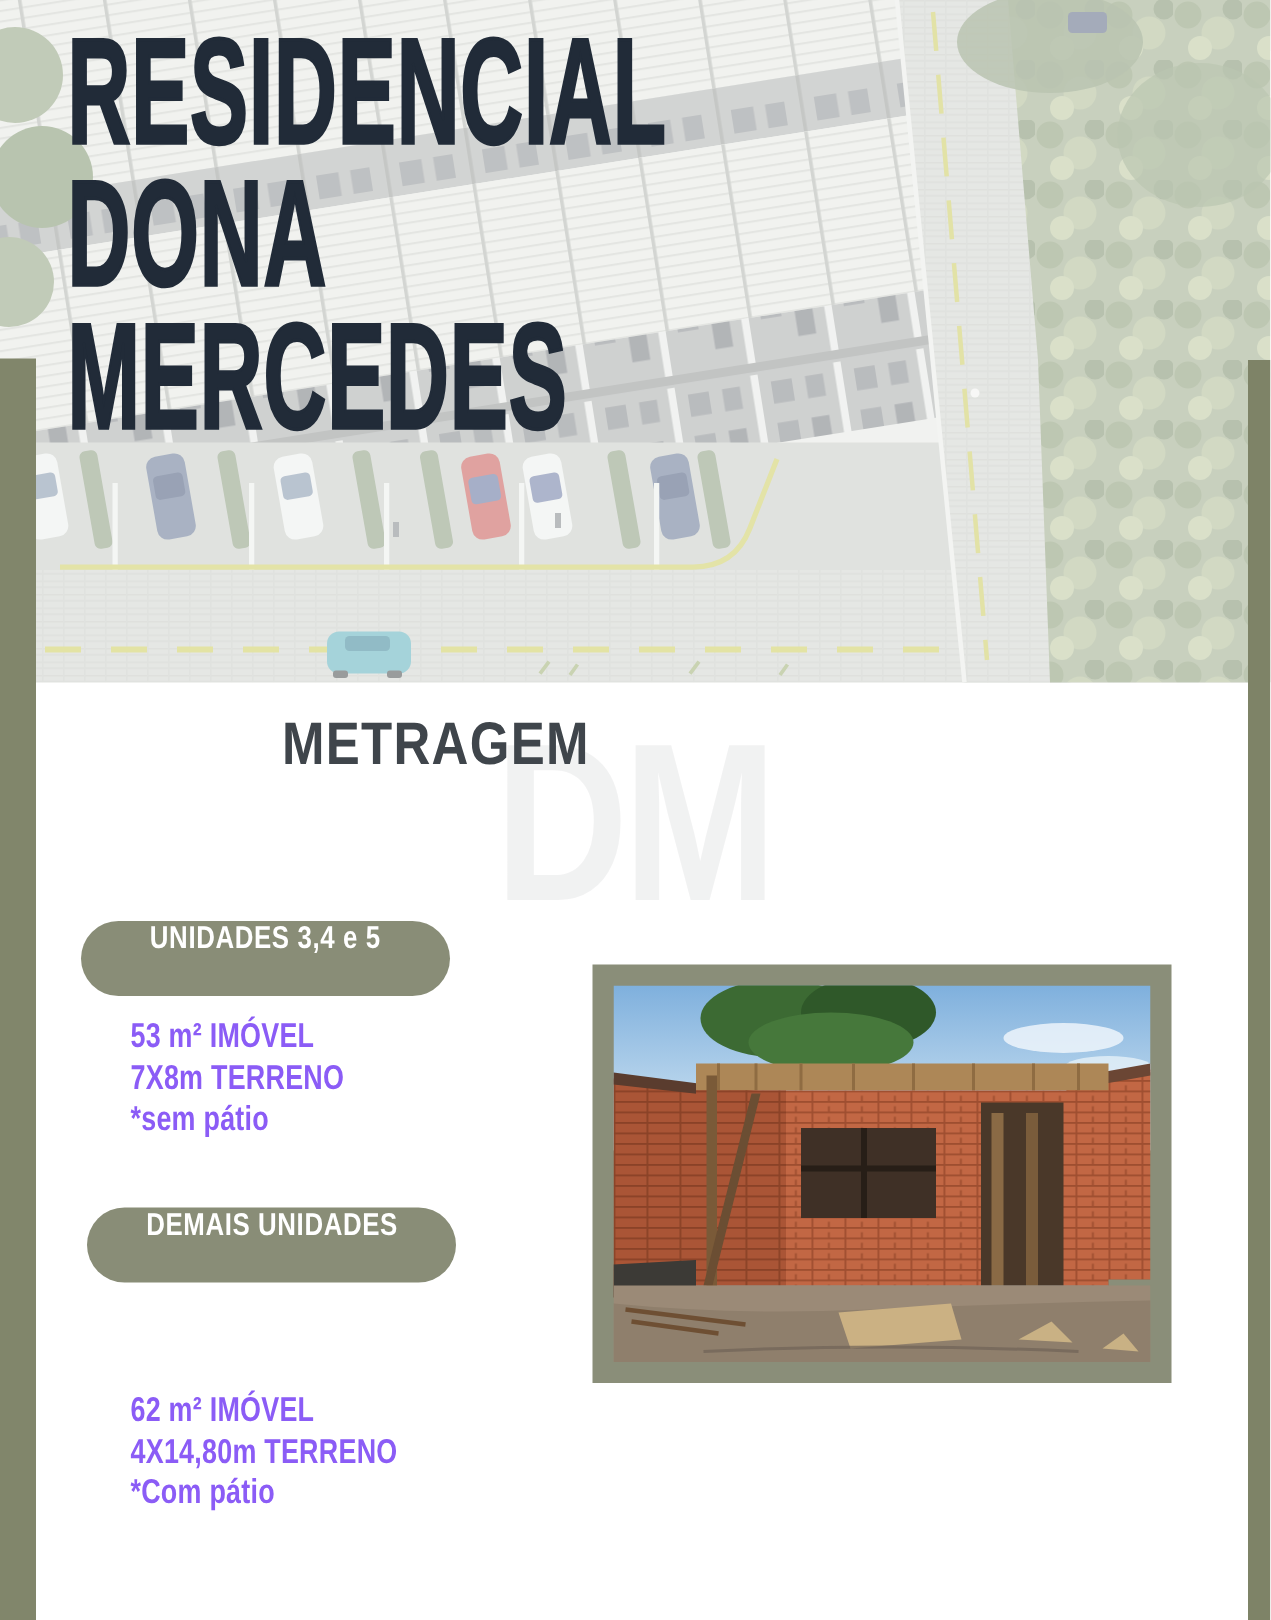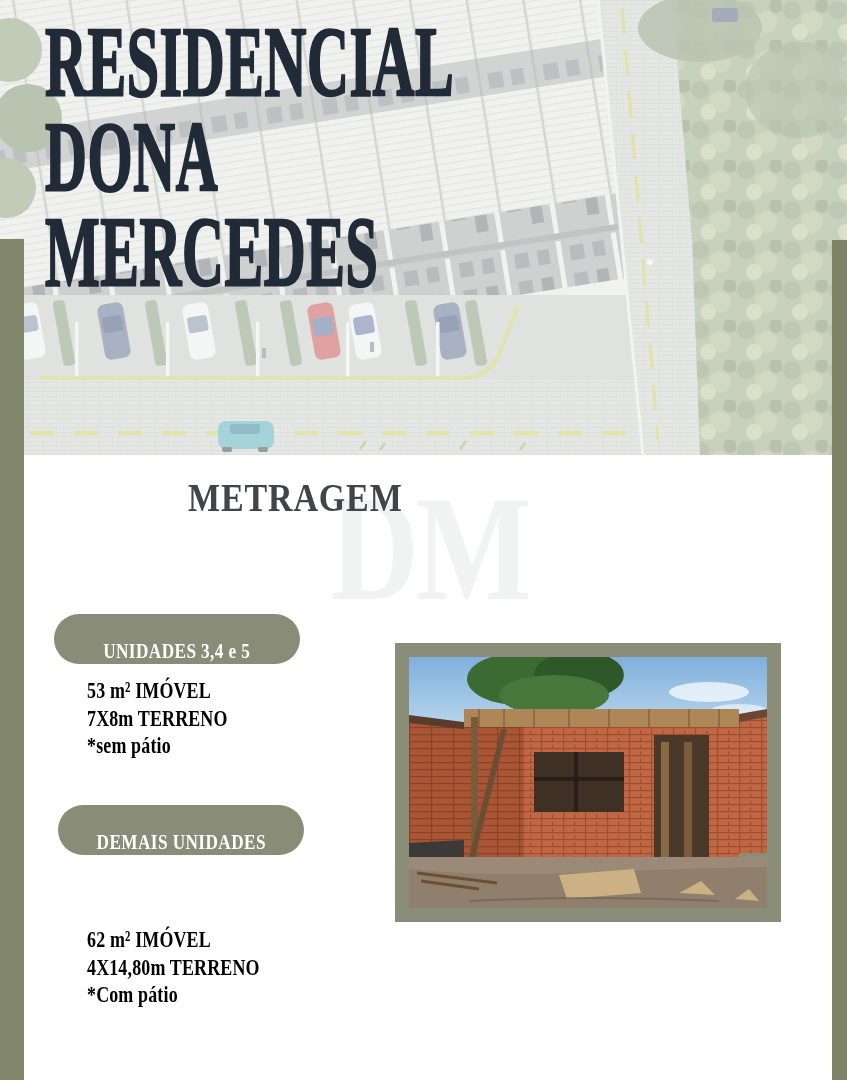--- a/index.html
+++ b/index.html
@@ -1,18 +1,18 @@
 <!DOCTYPE html>
 <html><head>
 <meta charset="utf-8">
 <style>
   html,body{margin:0;padding:0;background:#ffffff;}
   .page{
     position:relative;width:847px;height:1080px;overflow:hidden;background:#ffffff;
-    font-family:Liberation Serif, serif;
+    font-family:Liberation Sans, sans-serif;
   }
   
   .hero{position:absolute;left:0;top:0;width:847px;height:455px;}
   .hero svg{display:block;}
   .title{
     position:absolute;left:45px;top:14px;margin:0;
     font-size:100px;line-height:95px;font-weight:bold;
     color:#212b38;-webkit-text-stroke:2.4px #212b38;
     transform:scaleX(0.58);transform-origin:top left;
     letter-spacing:1px;white-space:nowrap;
@@ -30,29 +30,29 @@
     letter-spacing:1px;white-space:nowrap;
   }
   .watermark{
     position:absolute;left:330px;top:462px;
     font-size:150px;font-weight:bold;color:#111418;opacity:0.05;
     transform:scaleX(0.82);transform-origin:top left;letter-spacing:-4px;
   }
   
   .badge{
     position:absolute;width:246px;height:50px;border-radius:26px;
-    background:#898d77;display:flex;align-items:flex-end;justify-content:center;
+    background:#898d77;display:flex;align-items:flex-start;justify-content:center;
   }
   .badge.b1{left:54px;top:614px;}
   .badge.b2{left:58px;top:805px;}
   .badge span{
     color:#ffffff;font-size:21px;font-weight:bold;white-space:nowrap;
     transform:scaleX(0.82);letter-spacing:0.5px;
   }
-  .specs{position:absolute;left:87px;color:#000000;font-weight:bold;font-size:23px;line-height:27.5px;}
+  .specs{position:absolute;left:87px;color:#8b5cf6;font-weight:bold;font-size:23px;line-height:27.5px;}
   .specs.s1{top:677px;}
   .specs.s2{top:926px;}
   .specs span{display:block;transform:scaleX(0.78);transform-origin:top left;white-space:nowrap;letter-spacing:0.2px;}
   
   .photo-frame{
     position:absolute;left:395px;top:643px;width:386px;height:279px;
     background:#8a8e79;padding:14px;box-sizing:border-box;
   }
   .photo-frame svg{display:block;}
 </style>

